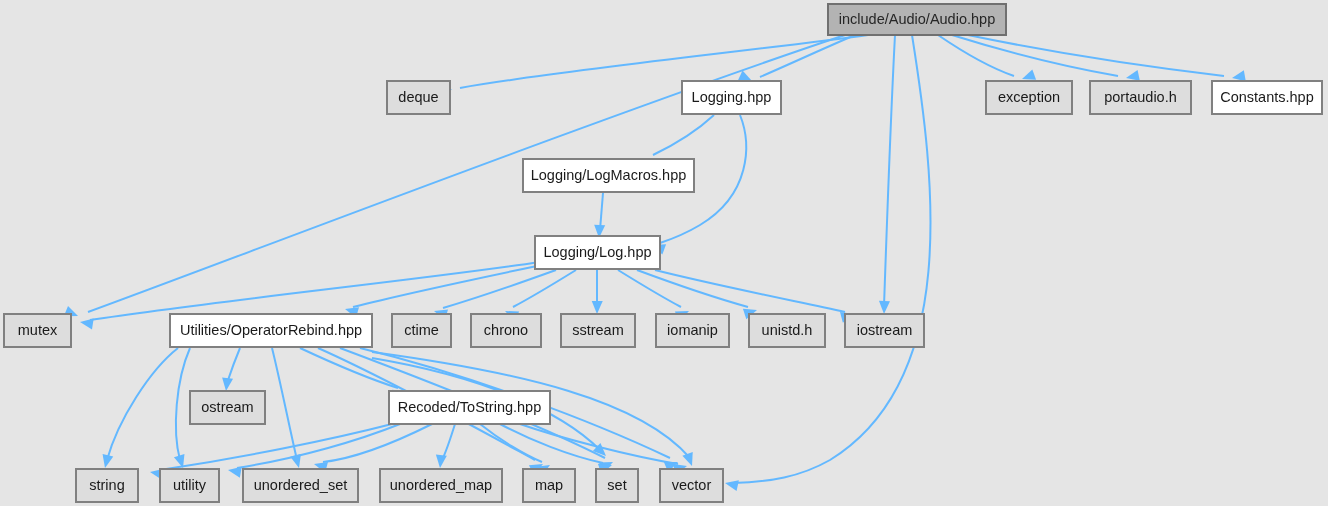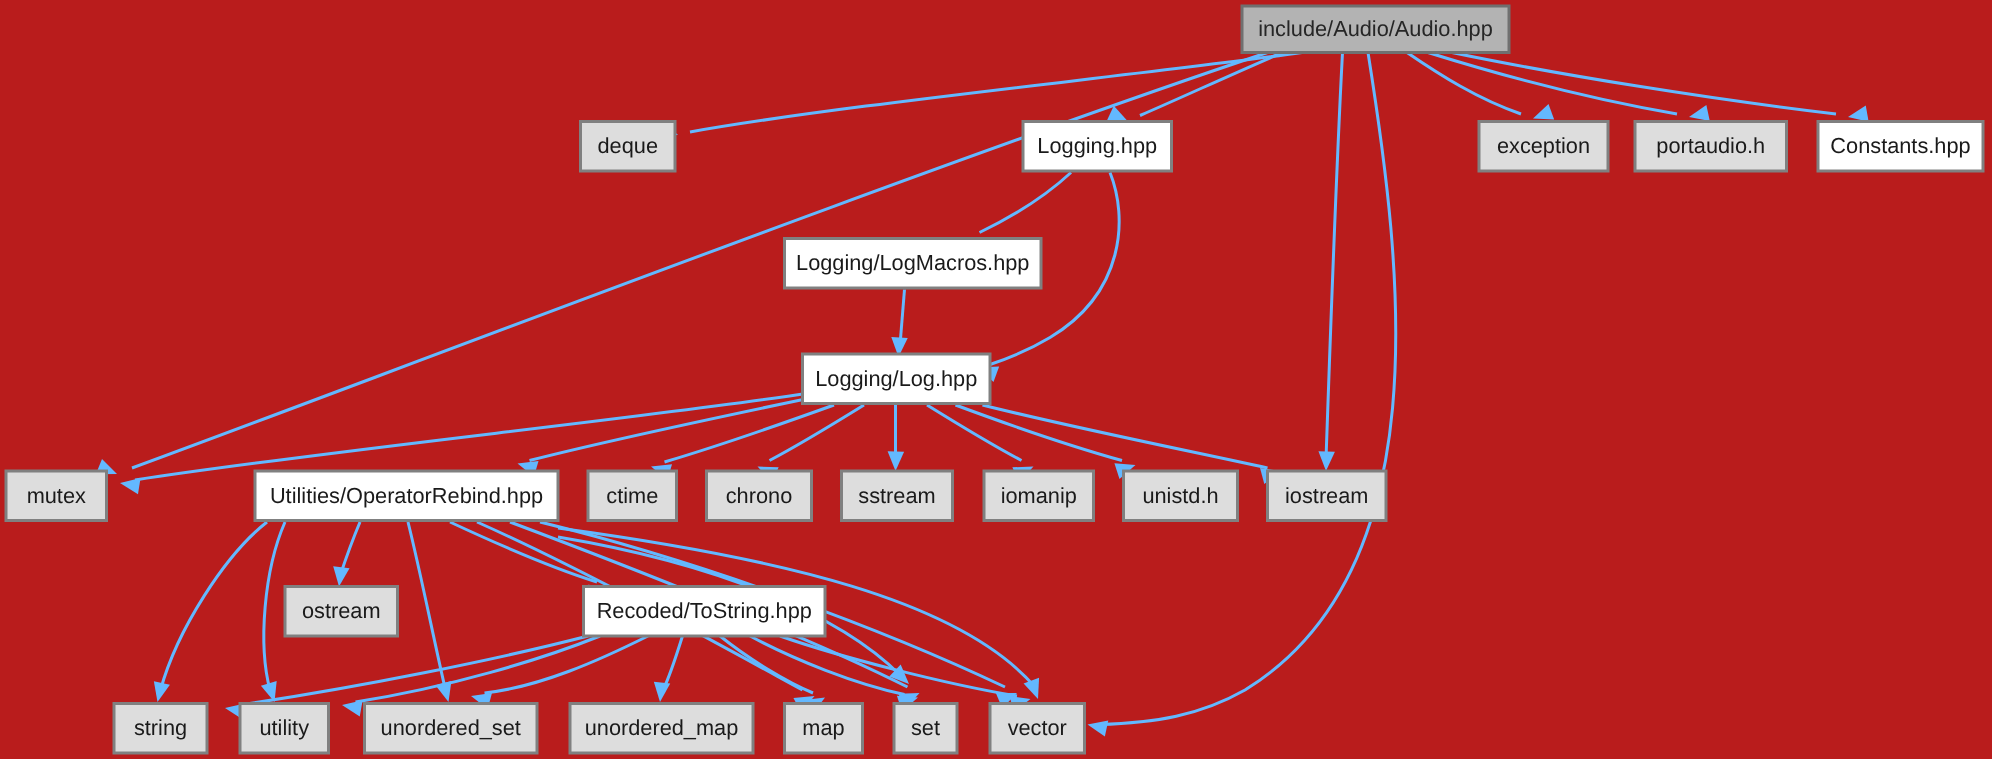--- a/index.html
+++ b/index.html
@@ -4,21 +4,21 @@
 <style>
   html, body {
     margin: 0;
     padding: 0;
     background: #000000;
   }
   #graph-root {
     position: relative;
     width: 1328px;
     height: 506px;
-    background: #b91c1c;
+    background: #e5e5e5;
     overflow: hidden;
     font-family: "Liberation Sans", sans-serif;
   }
   svg.graph-svg {
     position: absolute;
     left: 0;
     top: 0;
     width: 1328px;
     height: 506px;
     display: block;

